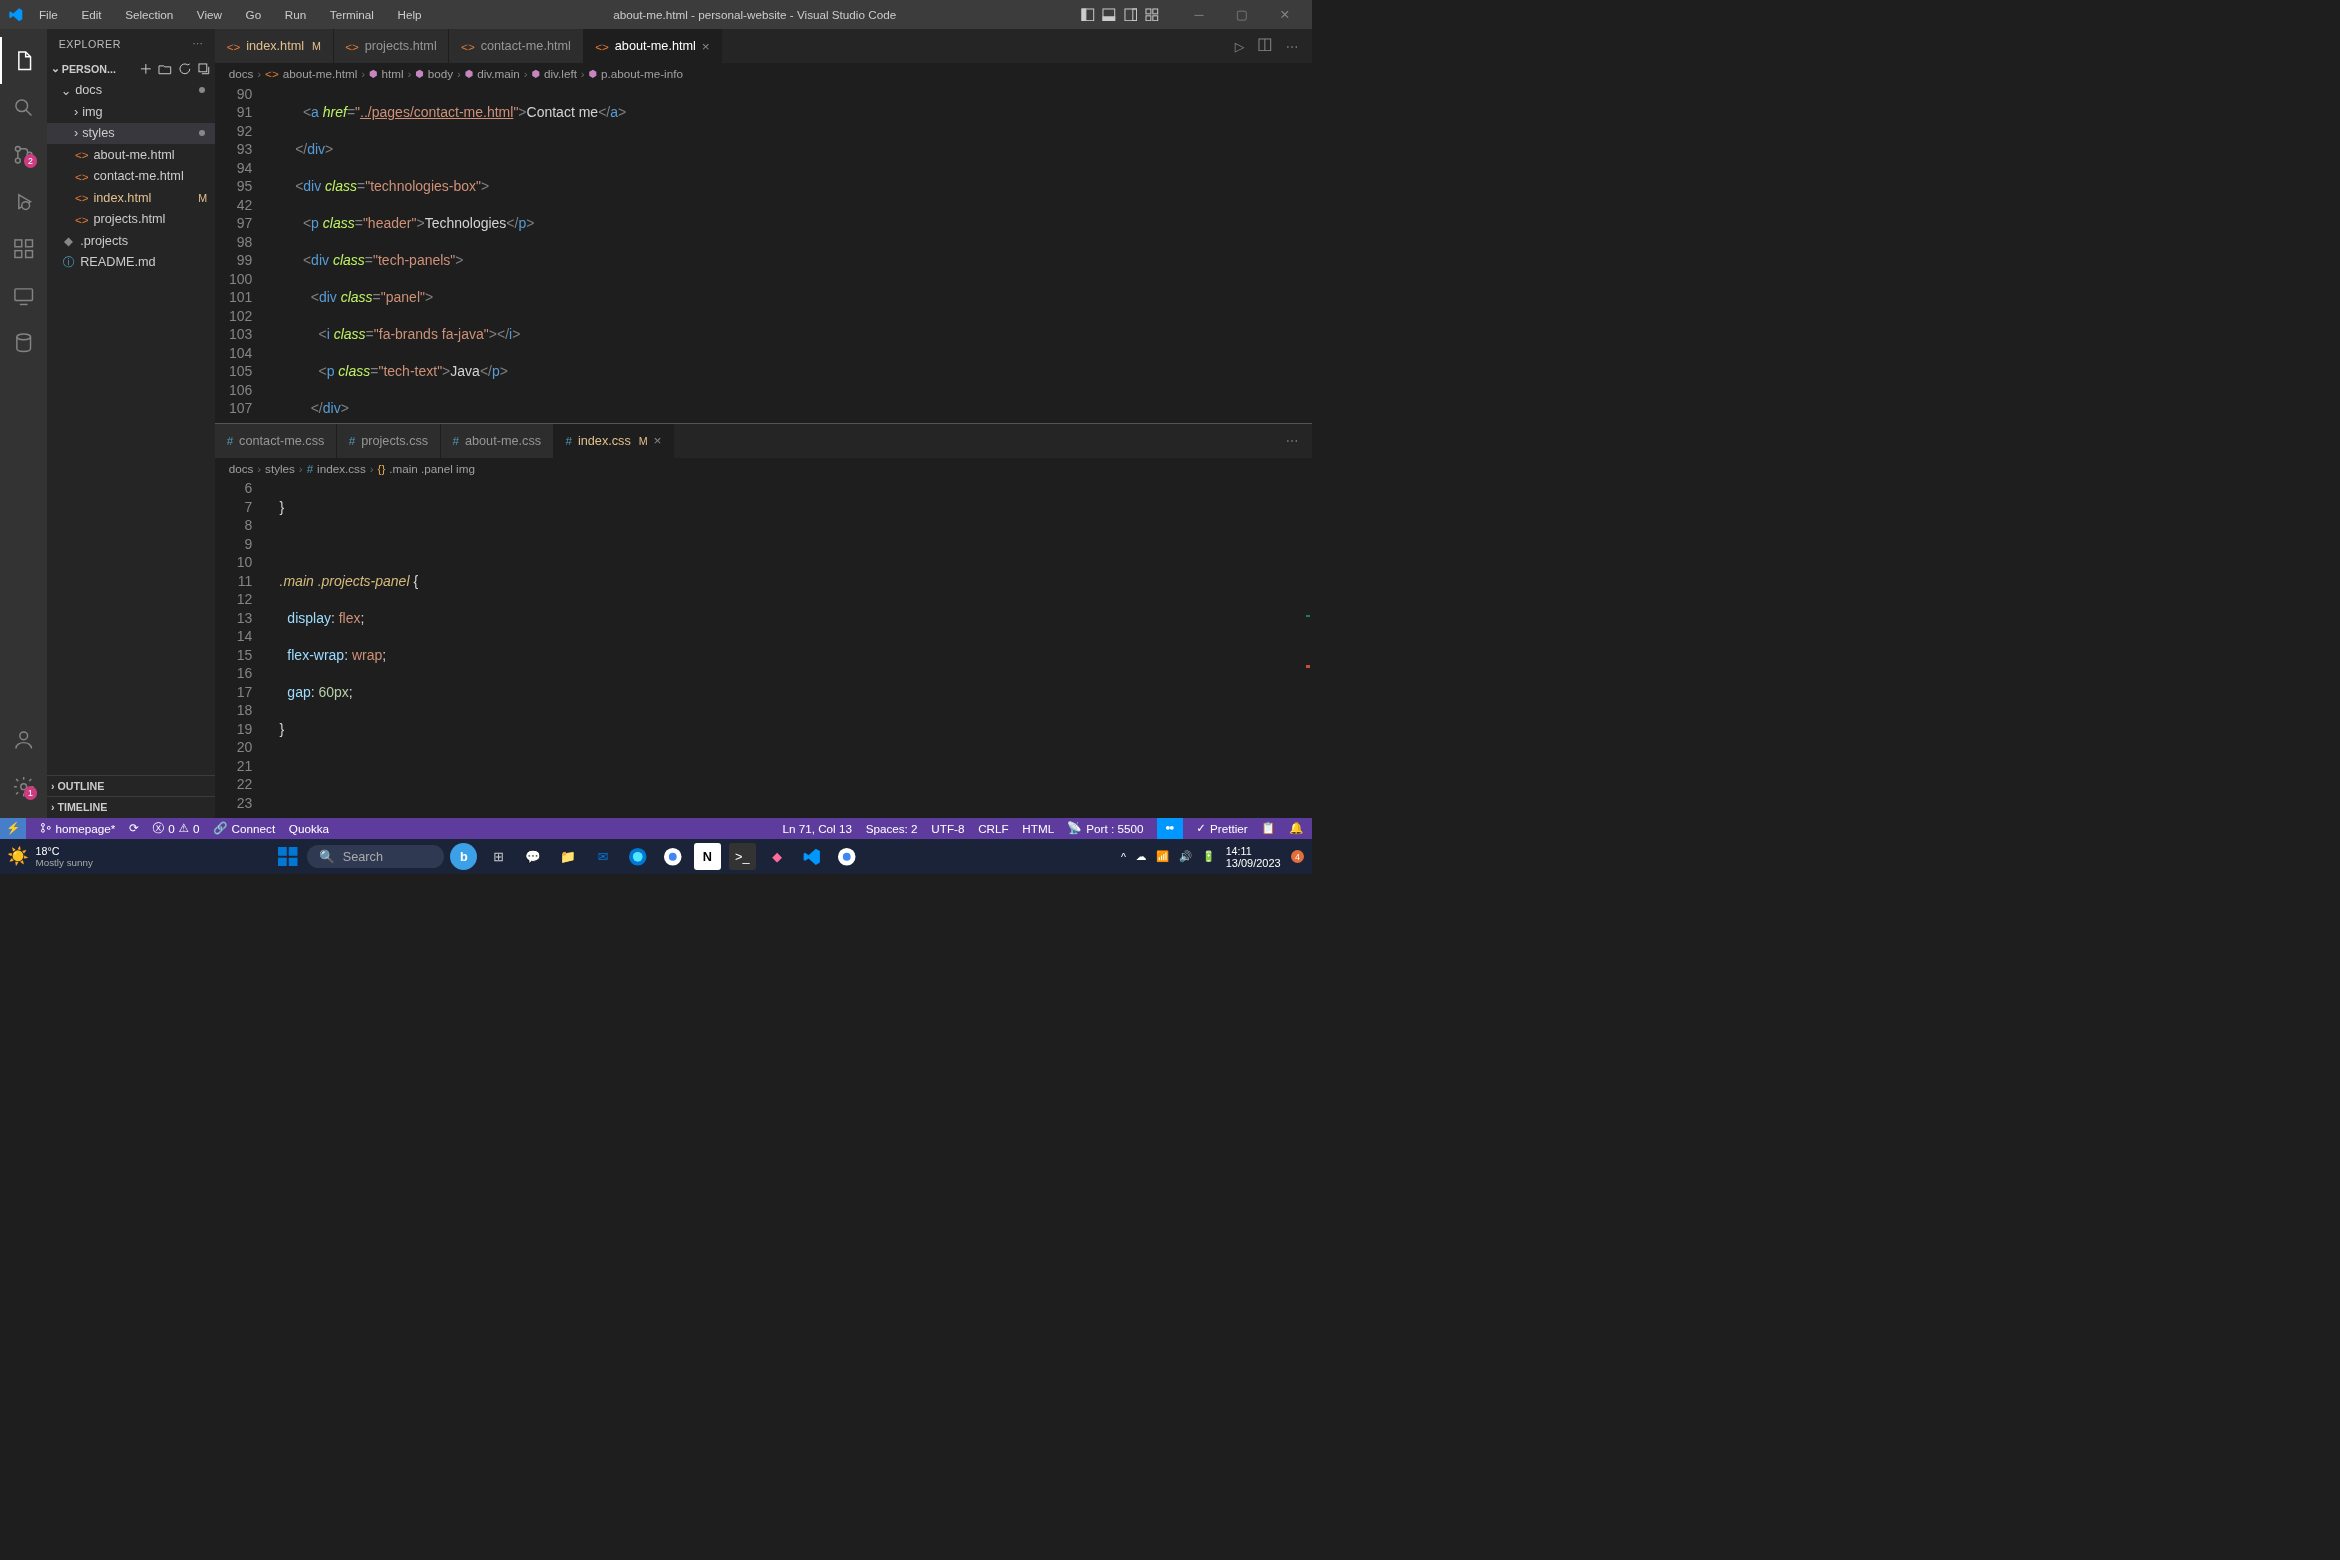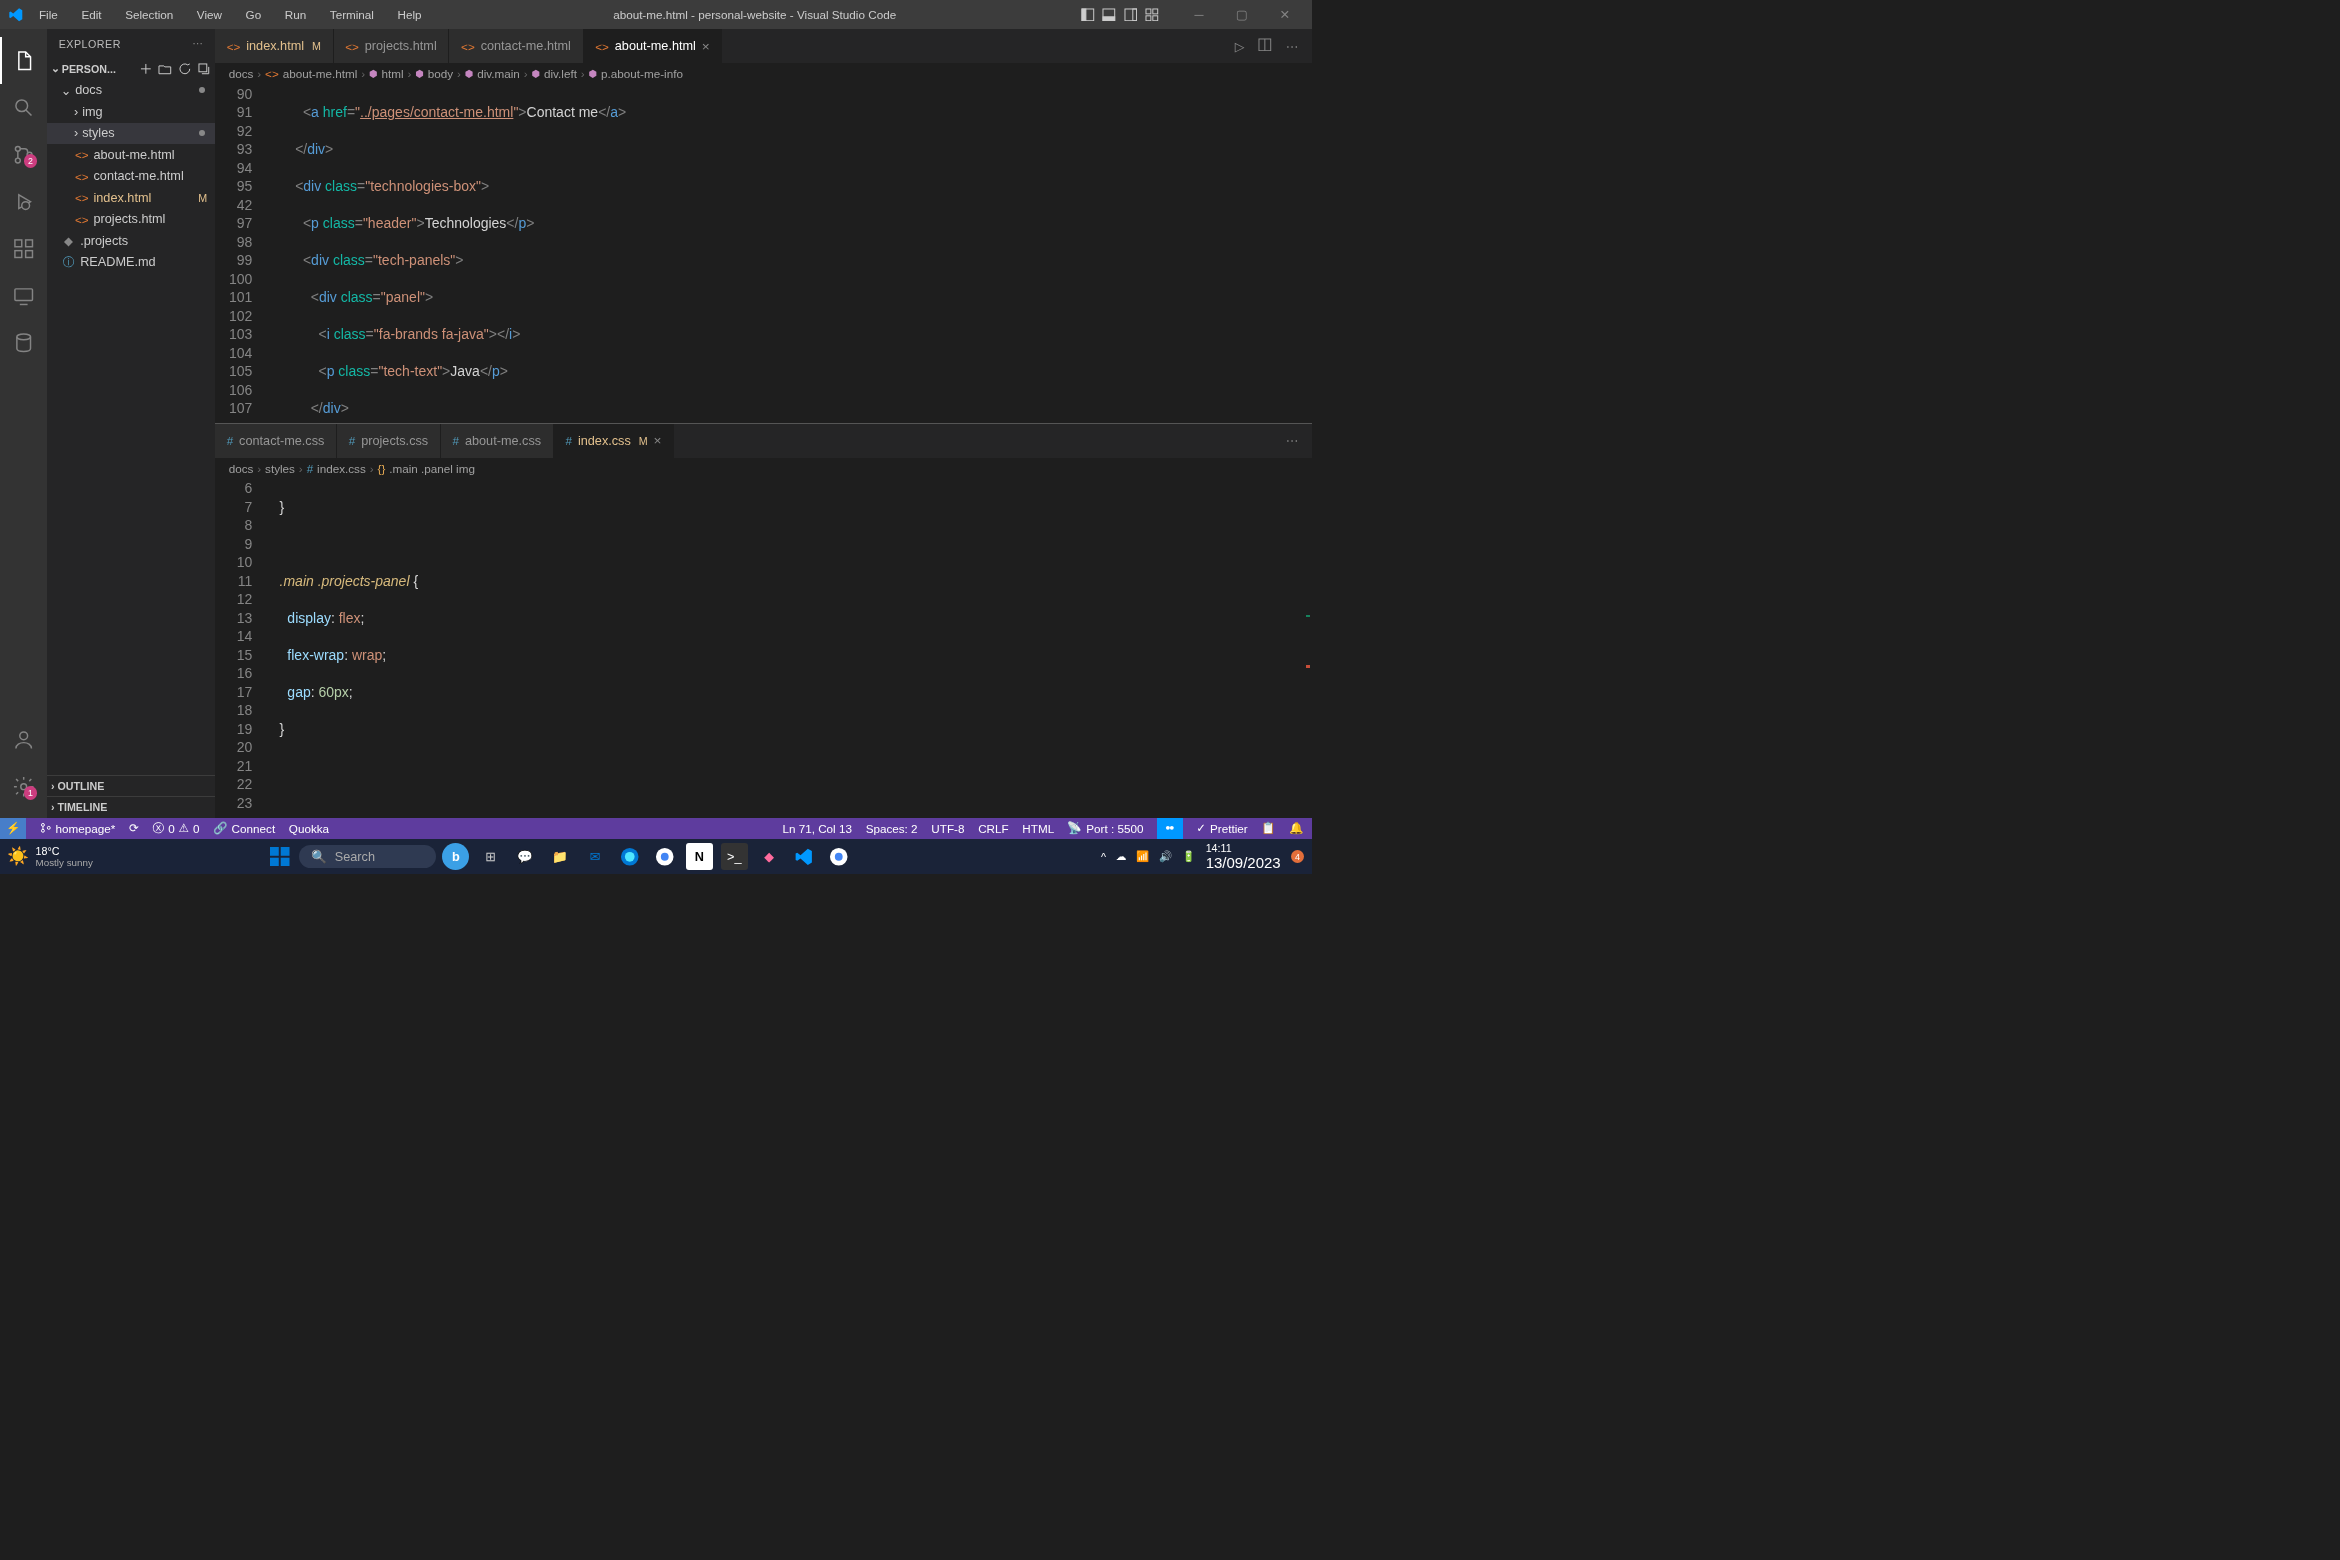--- a/index.html
+++ b/index.html
@@ -68,21 +68,21 @@
 
 
 .code { flex: 1; display: flex; font-family: 'Consolas', 'Courier New', monospace; font-size: 14px; overflow: hidden; position: relative; }
 .gutter { width: 49px; text-align: right; color: #858585; padding-right: 11.7px; user-select: none; line-height: 18.5px; }
 .code-text { flex: 1; line-height: 18.5px; white-space: pre; color: #d4d4d4; position: relative; }
 .minimap { width: 13.7px; background: #1e1e1e; border-left: none; position: relative; }
 .minimap .mark { position: absolute; right: 2px; width: 3.9px; height: 2.9px; }
 
 
 .tag { color: #569cd6; }
-.attr { color: #14b8a6; }
+.attr { color: #bef264; font-style: italic; }
 .str { color: #ce9178; }
 .txt { color: #d4d4d4; }
 .punc { color: #808080; }
 .sel { color: #d7ba7d; font-style: italic; }
 .prop { color: #9cdcfe; }
 .val { color: #ce9178; }
 .num { color: #b5cea8; }
 .link { color: #ce9178; text-decoration: underline; }
 
 
@@ -562,18 +562,18 @@
       </div>
   </div>
   <div class="tray">
     <span>^</span>
     <span>☁</span>
     <span>📶</span>
     <span>🔊</span>
     <span>🔋</span>
     <div style="text-align:left">
       <div>14:11</div>
-      <div style="font-size:15px">13/09/2023</div>
+      <div style="font-size:11px">13/09/2023</div>
     </div>
     <span class="tray-badge">4</span>
   </div>
 </div>
 
 
 </body></html>

